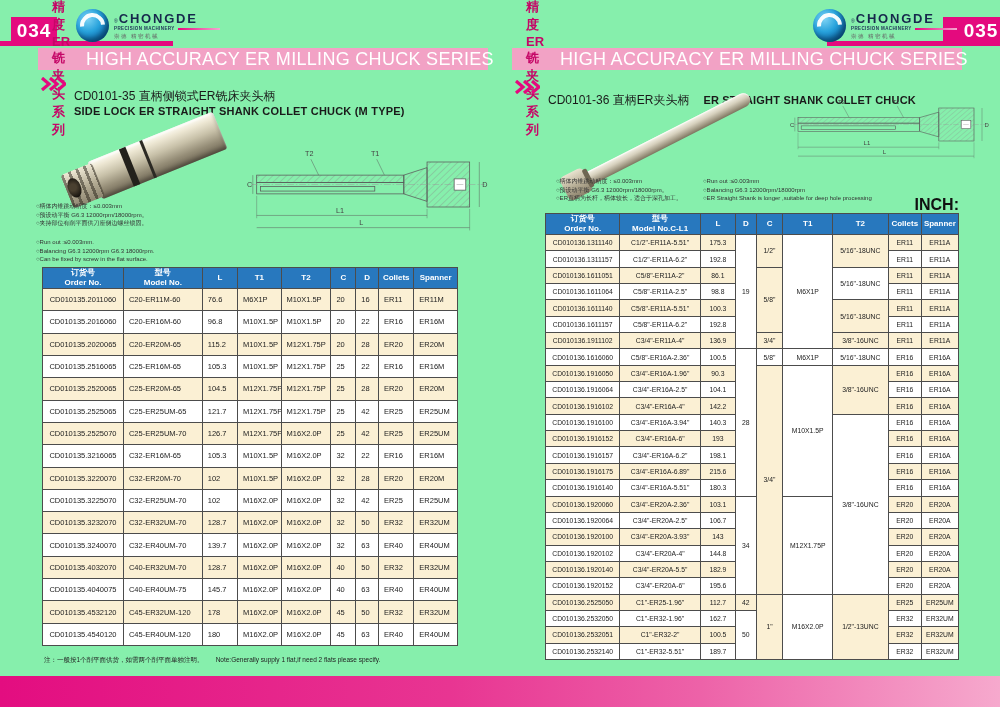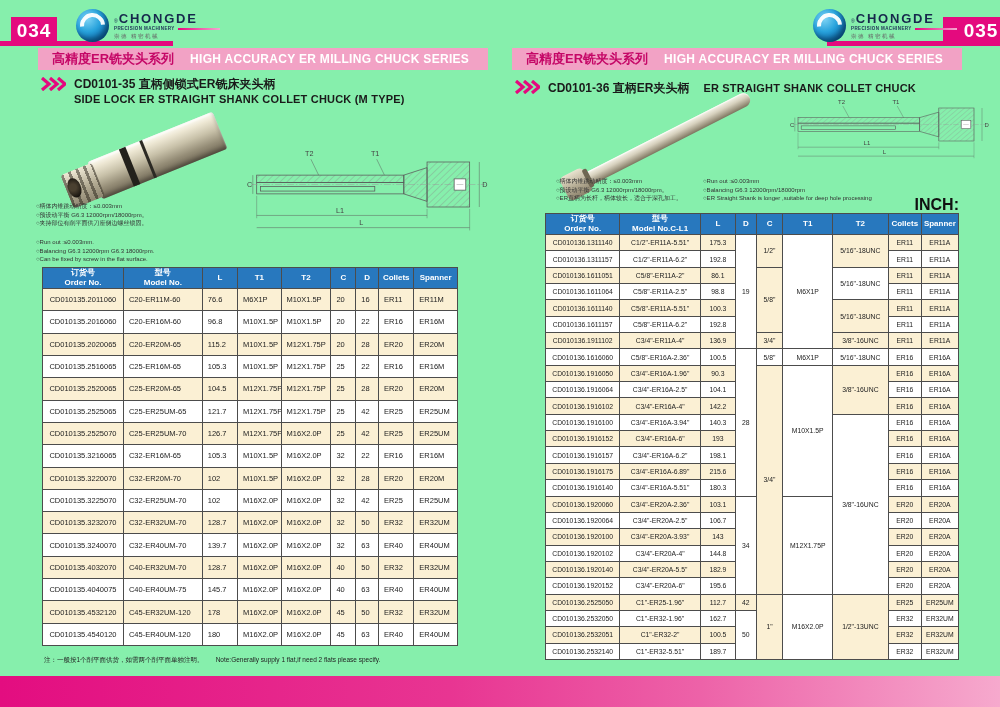--- a/index.html
+++ b/index.html
@@ -24,26 +24,26 @@
   .lrow1{display:flex;align-items:flex-end;}
   .reg{font-size:5px;color:#16284c;position:relative;top:-2px;margin-right:1px;}
   .lname{font-size:13px;font-weight:bold;color:#16284c;letter-spacing:1.8px;}
   .lsub{font-size:4.5px;font-weight:bold;color:#1c2f55;letter-spacing:.4px;display:flex;align-items:center;gap:3px;}
   .larrow{display:inline-block;width:42px;height:2px;background:linear-gradient(90deg,#E4097E,#f4a8d0);}
   .lcn{font-size:5.5px;color:#666;letter-spacing:1.5px;margin-top:1px;}
 
   
   .series-bar{height:22px;background:#F2A2C5;display:flex;align-items:center;gap:16px;padding-left:14px;box-sizing:border-box;}
   .series-cn{color:#C50767;font-weight:bold;font-size:13px;}
-  .series-en{color:#fff;font-weight:bold;font-size:12px;letter-spacing:.3px;white-space:nowrap;}
+  .series-en{color:#fff;font-weight:normal;font-size:18px;letter-spacing:.3px;white-space:nowrap;}
 
   
   .prod-heading{display:flex;gap:8px;align-items:flex-start;}
   .ph-lines{display:flex;flex-direction:column;line-height:15px;}
-  .ph-cn{font-size:12px;font-weight:bold;color:#1a1a1a;}
+  .ph-cn{font-size:12px;font-weight:normal;color:#1a1a1a;margin-top:12px;}
   .ph-en{font-size:11px;font-weight:bold;color:#1a1a1a;letter-spacing:.2px;}
   .ph-inline{display:flex;gap:14px;align-items:baseline;}
 
   
   .notes{font-size:6px;line-height:1.45;color:#333;white-space:nowrap;}
 
   
   .inch{font-size:16px;font-weight:bold;color:#111;text-align:right;}
 
   

